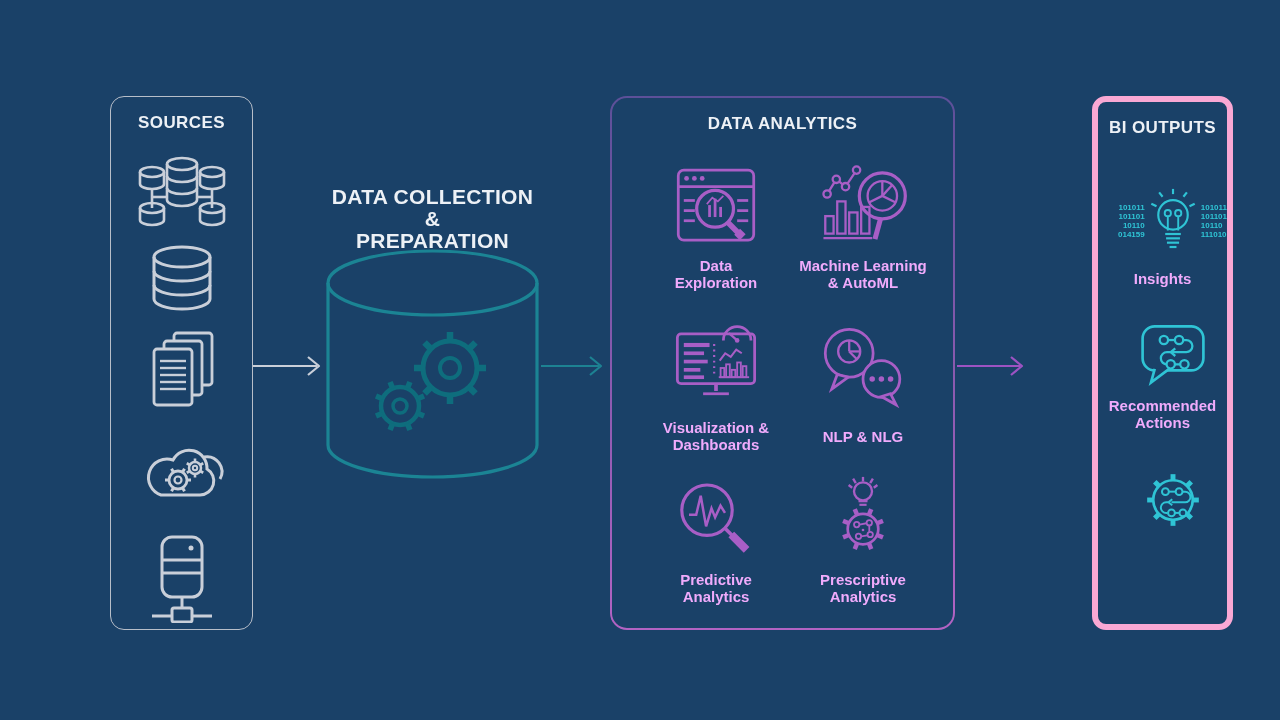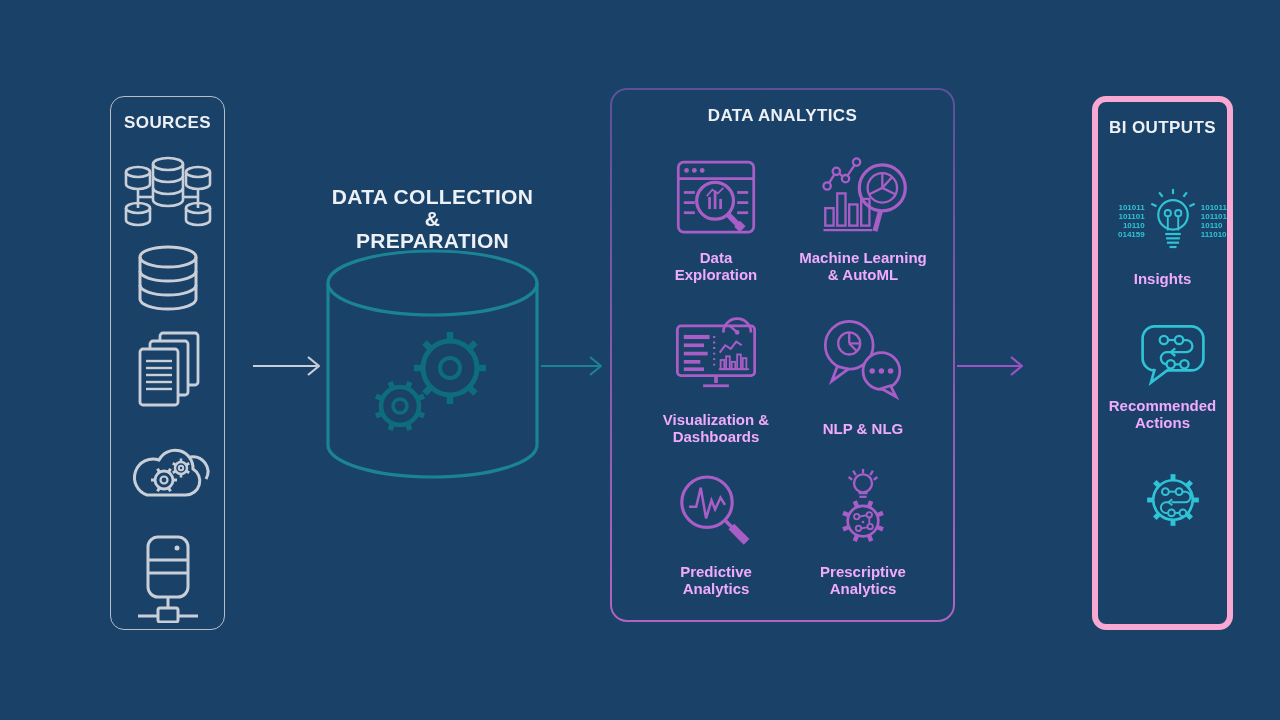--- a/index.html
+++ b/index.html
@@ -8,24 +8,24 @@
     background:#1a4168;
     font-family:"Liberation Sans",sans-serif;
     color:#edf1f6;
   }
   .overlay{position:absolute;left:0;top:0;width:1280px;height:720px;}
   .box{position:absolute;box-sizing:border-box;border-radius:14px;}
   .box-title{
     position:absolute;top:16px;left:0;width:100%;text-align:center;
     font-size:17px;font-weight:bold;letter-spacing:.4px;color:#edf1f6;
   }
-  .sources-box{left:110px;top:96px;width:115px;height:534px;border:1.5px solid #b7bec9;}
+  .sources-box{left:110px;top:96px;width:143px;height:534px;border:1.5px solid #b7bec9;}
   .src-icon{position:absolute;left:50%;transform:translateX(-50%);}
   .grad-wrap{
-    position:absolute;left:610px;top:88px;width:345px;height:534px;
+    position:absolute;left:610px;top:96px;width:345px;height:534px;
     border-radius:17px;padding:2px;box-sizing:border-box;
     background:linear-gradient(to bottom,#5d5099,#b263c3);
   }
   .analytics-box{position:relative;width:100%;height:100%;background:#1a4168;border-radius:15px;}
   .bi-box{left:1092px;top:96px;width:141px;height:534px;border:6px solid #f9a8d4;}
   .item{position:absolute;text-align:center;}
   .an-item{width:170px;}
   .an-item .icon{display:flex;justify-content:center;align-items:flex-end;height:92px;}
   .item-label{
     margin-top:5px;font-size:15px;line-height:17px;font-weight:bold;color:#f0abfc;

